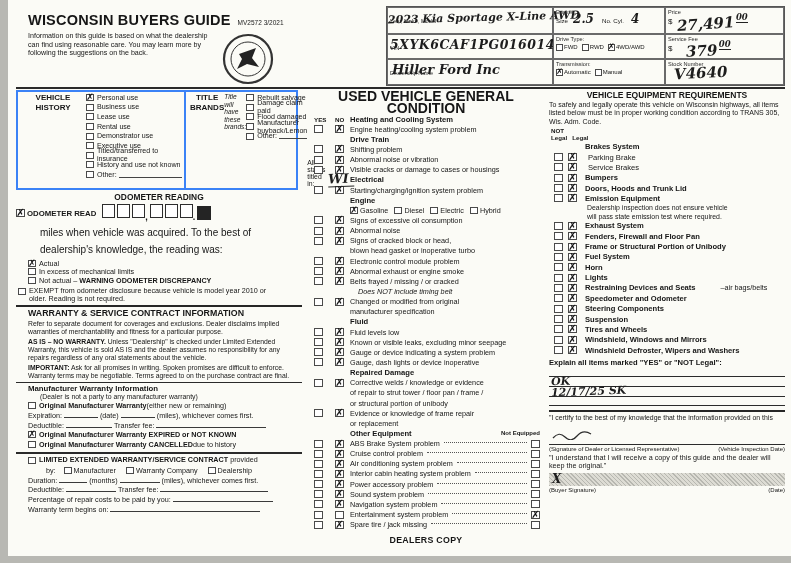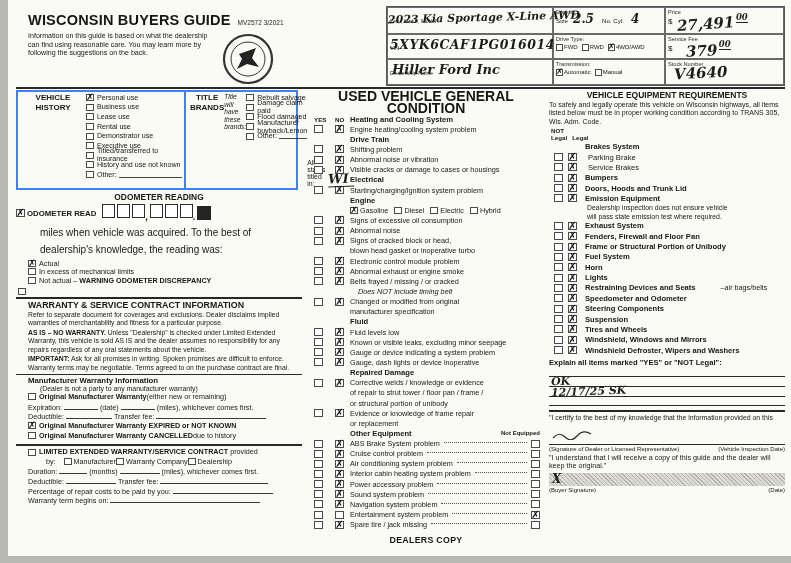--- a/index.html
+++ b/index.html
@@ -369,20 +369,21 @@
               <b></b>
             </div>
             <div class="odo-opt">
               <span class="cb"></span>
               <span>Not actual – </span>
               <b>WARNING ODOMETER DISCREPANCY</b>
             </div>
           </div>
         <div class="odo-exempt">
           <span class="cb"></span>
+          <span style="width:252px;">EXEMPT from odometer disclosure because vehicle is model year 2010 or older. Reading is not required.</span>
         </div>
       </div>
 
       <div class="warr rule2">
         <div class="warr-title">WARRANTY &amp; SERVICE CONTRACT INFORMATION</div>
         <p>Refer to separate document for coverages and exclusions. Dealer disclaims implied warranties of merchantability and fitness for a particular purpose.</p>
         <p><b>AS IS – NO WARRANTY.</b><span> Unless "Dealership" is checked under Limited Extended Warranty, this vehicle is sold AS IS and the dealer assumes no responsibility for any repairs regardless of any oral statements about the vehicle.</span></p>
         <p><b>IMPORTANT:</b><span> Ask for all promises in writing. Spoken promises are difficult to enforce. Warranty terms may be negotiable. Terms agreed to on the purchase contract are final.</span></p>
       </div>
 
@@ -418,21 +419,21 @@
         </div>
       </div>
 
       <div class="ltd">
         <div class="ltd-head">
           <span class="cb"></span>
           <span style="width:252px;"><b>LIMITED EXTENDED WARRANTY/SERVICE CONTRACT</b><span> provided</span></span>
         </div>
         <div class="providers">
           <span>by:</span>
-          <span style="display:flex;gap:0;">
+          <span style="display:flex;gap:10px;">
 
           <span class="fuel-opt">
                 <span class="cb" style="width:8px;height:7px;"></span>
                 <span>Manufacturer</span>
               </span>
               <span class="fuel-opt">
                 <span class="cb" style="width:8px;height:7px;"></span>
                 <span>Warranty Company</span>
               </span>
               <span class="fuel-opt">

